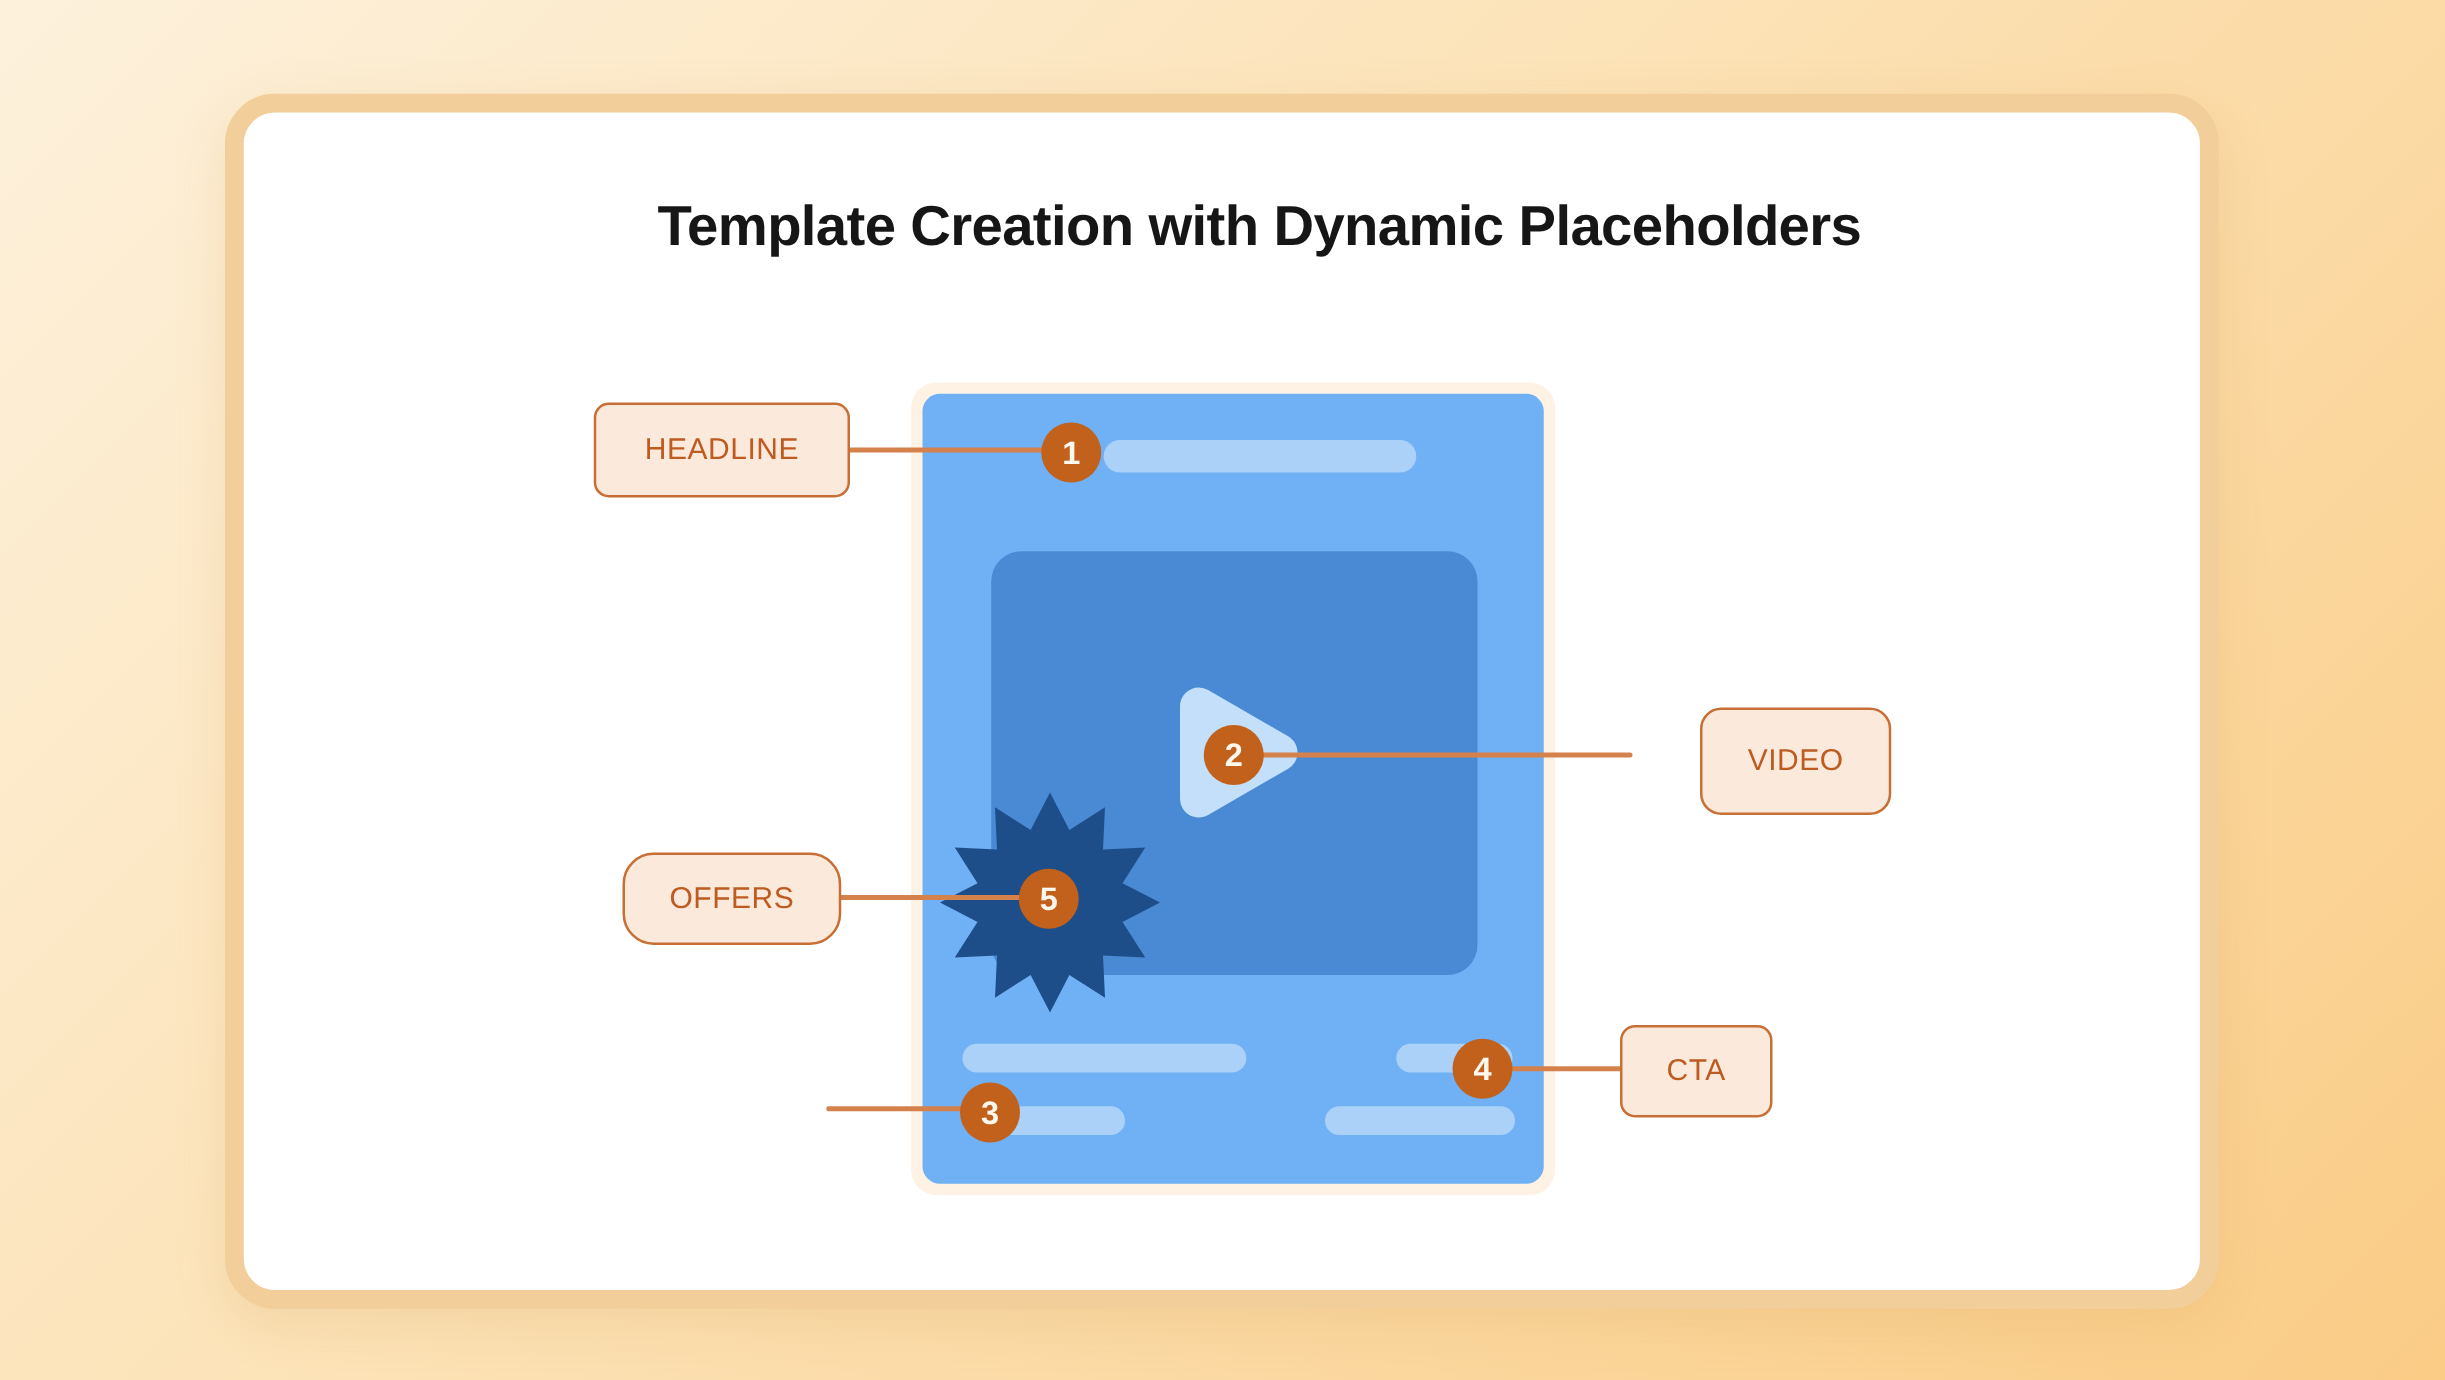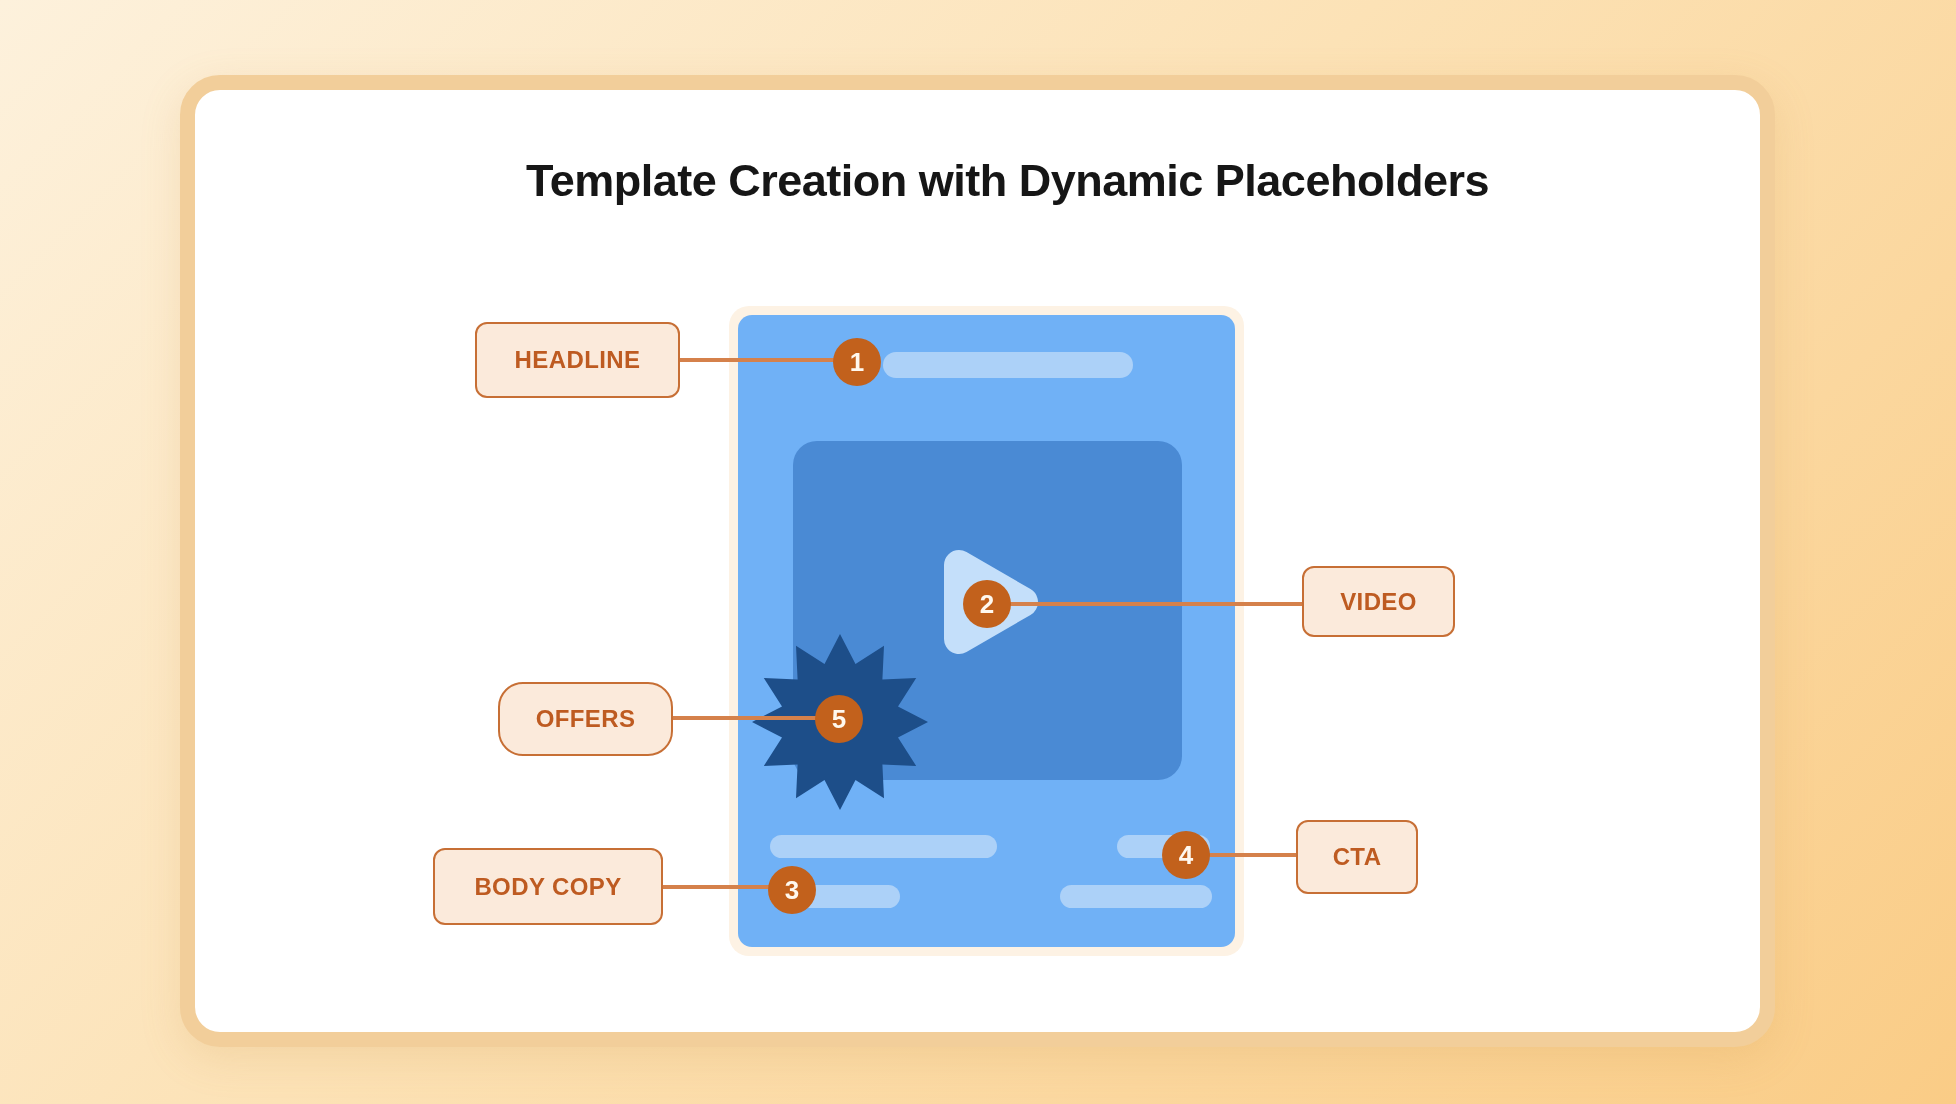--- a/index.html
+++ b/index.html
@@ -73,25 +73,25 @@
   .m3 { left: 768px;  top: 866px; }
   .m4 { left: 1162px; top: 831px; }
   .m5 { left: 815px;  top: 695px; }
 
   .callout-label {
     position: absolute;
     background: #FBEADB;
     border: 2.5px solid #C76F35;
     border-radius: 12px;
     display: flex; align-items: center; justify-content: center;
-    color: #BE5B21; font-size: 24px; font-weight: bold; letter-spacing: 0.4px;
+    color: #BE5B21; font-size: 24px; font-weight: normal; letter-spacing: 0.4px;
     z-index: 6;
   }
   .l-headline  { left: 475px;  top: 322px; width: 205px; height: 76px; }
-  .l-video     { left: 1302px; top: 566px; width: 153px; height: 71px; }
+  .l-video     { left: 1360px; top: 566px; width: 153px; height: 86px; border-radius: 17px; }
   .l-offers    { left: 498px;  top: 682px; width: 175px; height: 74px; border-radius: 25px; }
   .l-bodycopy  { left: 433px;  top: 848px; width: 230px; height: 77px; }
   .l-cta       { left: 1296px; top: 820px; width: 122px; height: 74px; text-align: right; }
 </style>
 </head>
 <body>
 
 <div class="stage">
 
   <div class="card"></div>
@@ -125,16 +125,15 @@
 
   <div class="marker m1">1</div>
   <div class="marker m2">2</div>
   <div class="marker m3">3</div>
   <div class="marker m4">4</div>
   <div class="marker m5">5</div>
 
   <div class="callout-label l-headline">HEADLINE</div>
   <div class="callout-label l-video">VIDEO</div>
   <div class="callout-label l-offers">OFFERS</div>
-  <div class="callout-label l-bodycopy">BODY COPY</div>
   <div class="callout-label l-cta">CTA</div>
 
 </div>
 
 </body></html>

